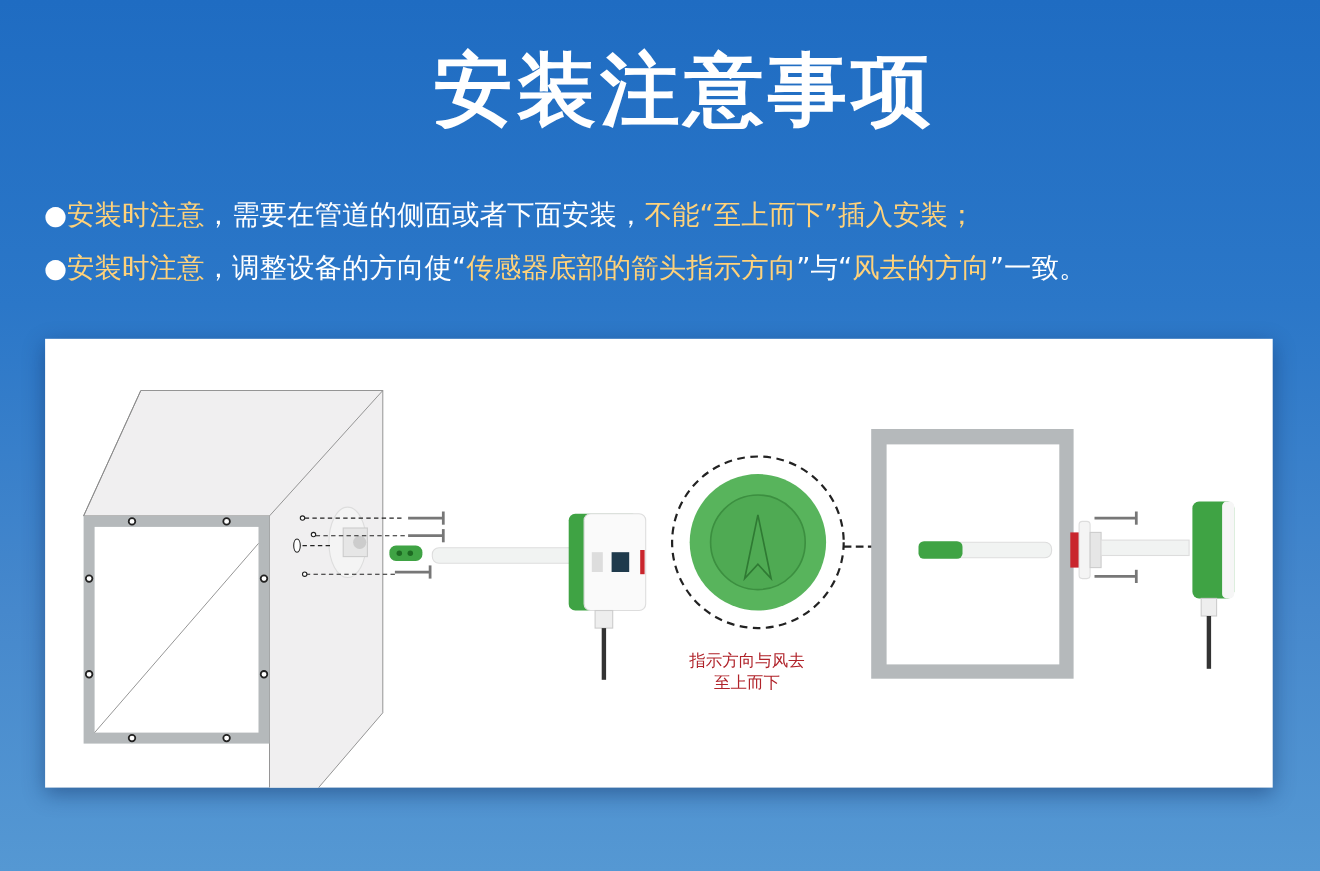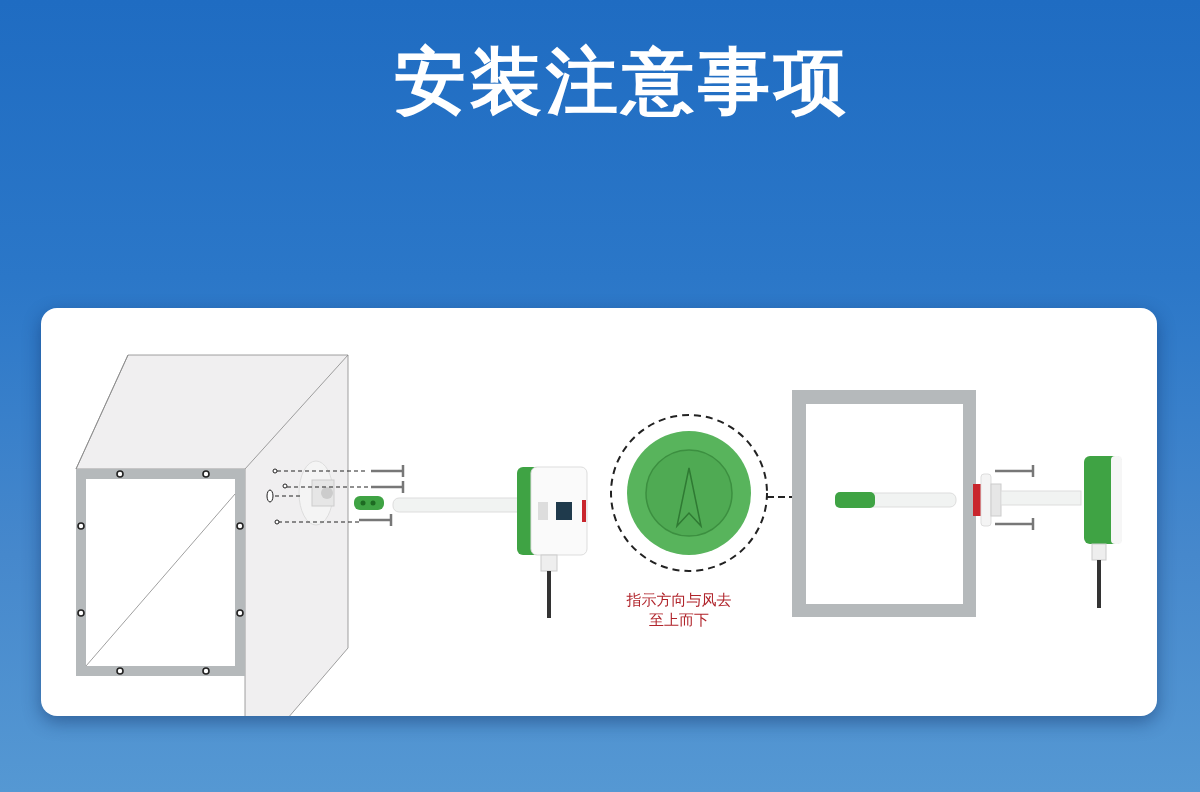--- a/index.html
+++ b/index.html
@@ -6,31 +6,37 @@
   body{width:1200px;height:792px;overflow:hidden;position:relative;
     background:linear-gradient(180deg,#1f6cc2 0%,#2b77c8 35%,#4688cc 70%,#5598d3 100%);
     font-family:"DejaVu Sans","Liberation Sans",sans-serif;}
   .title{position:absolute;left:0;top:36px;width:1200px;text-align:center;color:#fff;
     font-size:72px;font-weight:bold;letter-spacing:4px;line-height:90px;margin-left:22px;}
   .notes{position:absolute;left:40px;top:172px;width:1140px;}
   .note{font-size:25px;line-height:48px;color:#fff;white-space:nowrap;}
   .hl{color:#ffd27a;}
   .bullet{color:#fff;font-size:24px;}
   .card{position:absolute;left:41px;top:308px;width:1116px;height:408px;background:#fff;
-    border-radius:16px;box-shadow:0 6px 18px rgba(10,40,90,0.45);}
+    border-radius:0;box-shadow:0 6px 18px rgba(10,40,90,0.45);}
   .card svg{position:absolute;left:0;top:0;}
   .caption{position:absolute;left:568px;top:282px;width:140px;text-align:center;color:#b0232a;
     font-size:15px;line-height:20px;}
 </style>
 </head>
 <body>
 
 <div class="title">安装注意事项</div>
 
 <div class="notes">
+  <div class="note">
+    <span class="bullet">●</span><span class="hl">安装时注意</span><span>，需要在管道的侧面或者下面安装，</span><span class="hl">不能“至上而下”插入安装；</span>
+  </div>
+  <div class="note">
+    <span class="bullet">●</span><span class="hl">安装时注意</span><span>，调整设备的方向使“</span><span class="hl">传感器底部的箭头指示方向</span><span>”与“</span><span class="hl">风去的方向</span><span>”一致。</span>
+  </div>
 </div>
 
 <div class="card">
   <svg width="1116" height="408" viewBox="0 0 1116 408">
 
     <g>
       <polygon points="87,47 307,47 307,340 204,460 204,161 35,161" fill="#f0eff0" stroke="#888" stroke-width="0.8"></polygon>
       <line x1="87" y1="47" x2="35" y2="161" stroke="#888" stroke-width="0.8"></line>
       <line x1="307" y1="47" x2="204" y2="161" stroke="#888" stroke-width="0.8"></line>
       <rect x="35" y="161" width="169" height="207" fill="#b5b9bb"></rect>

